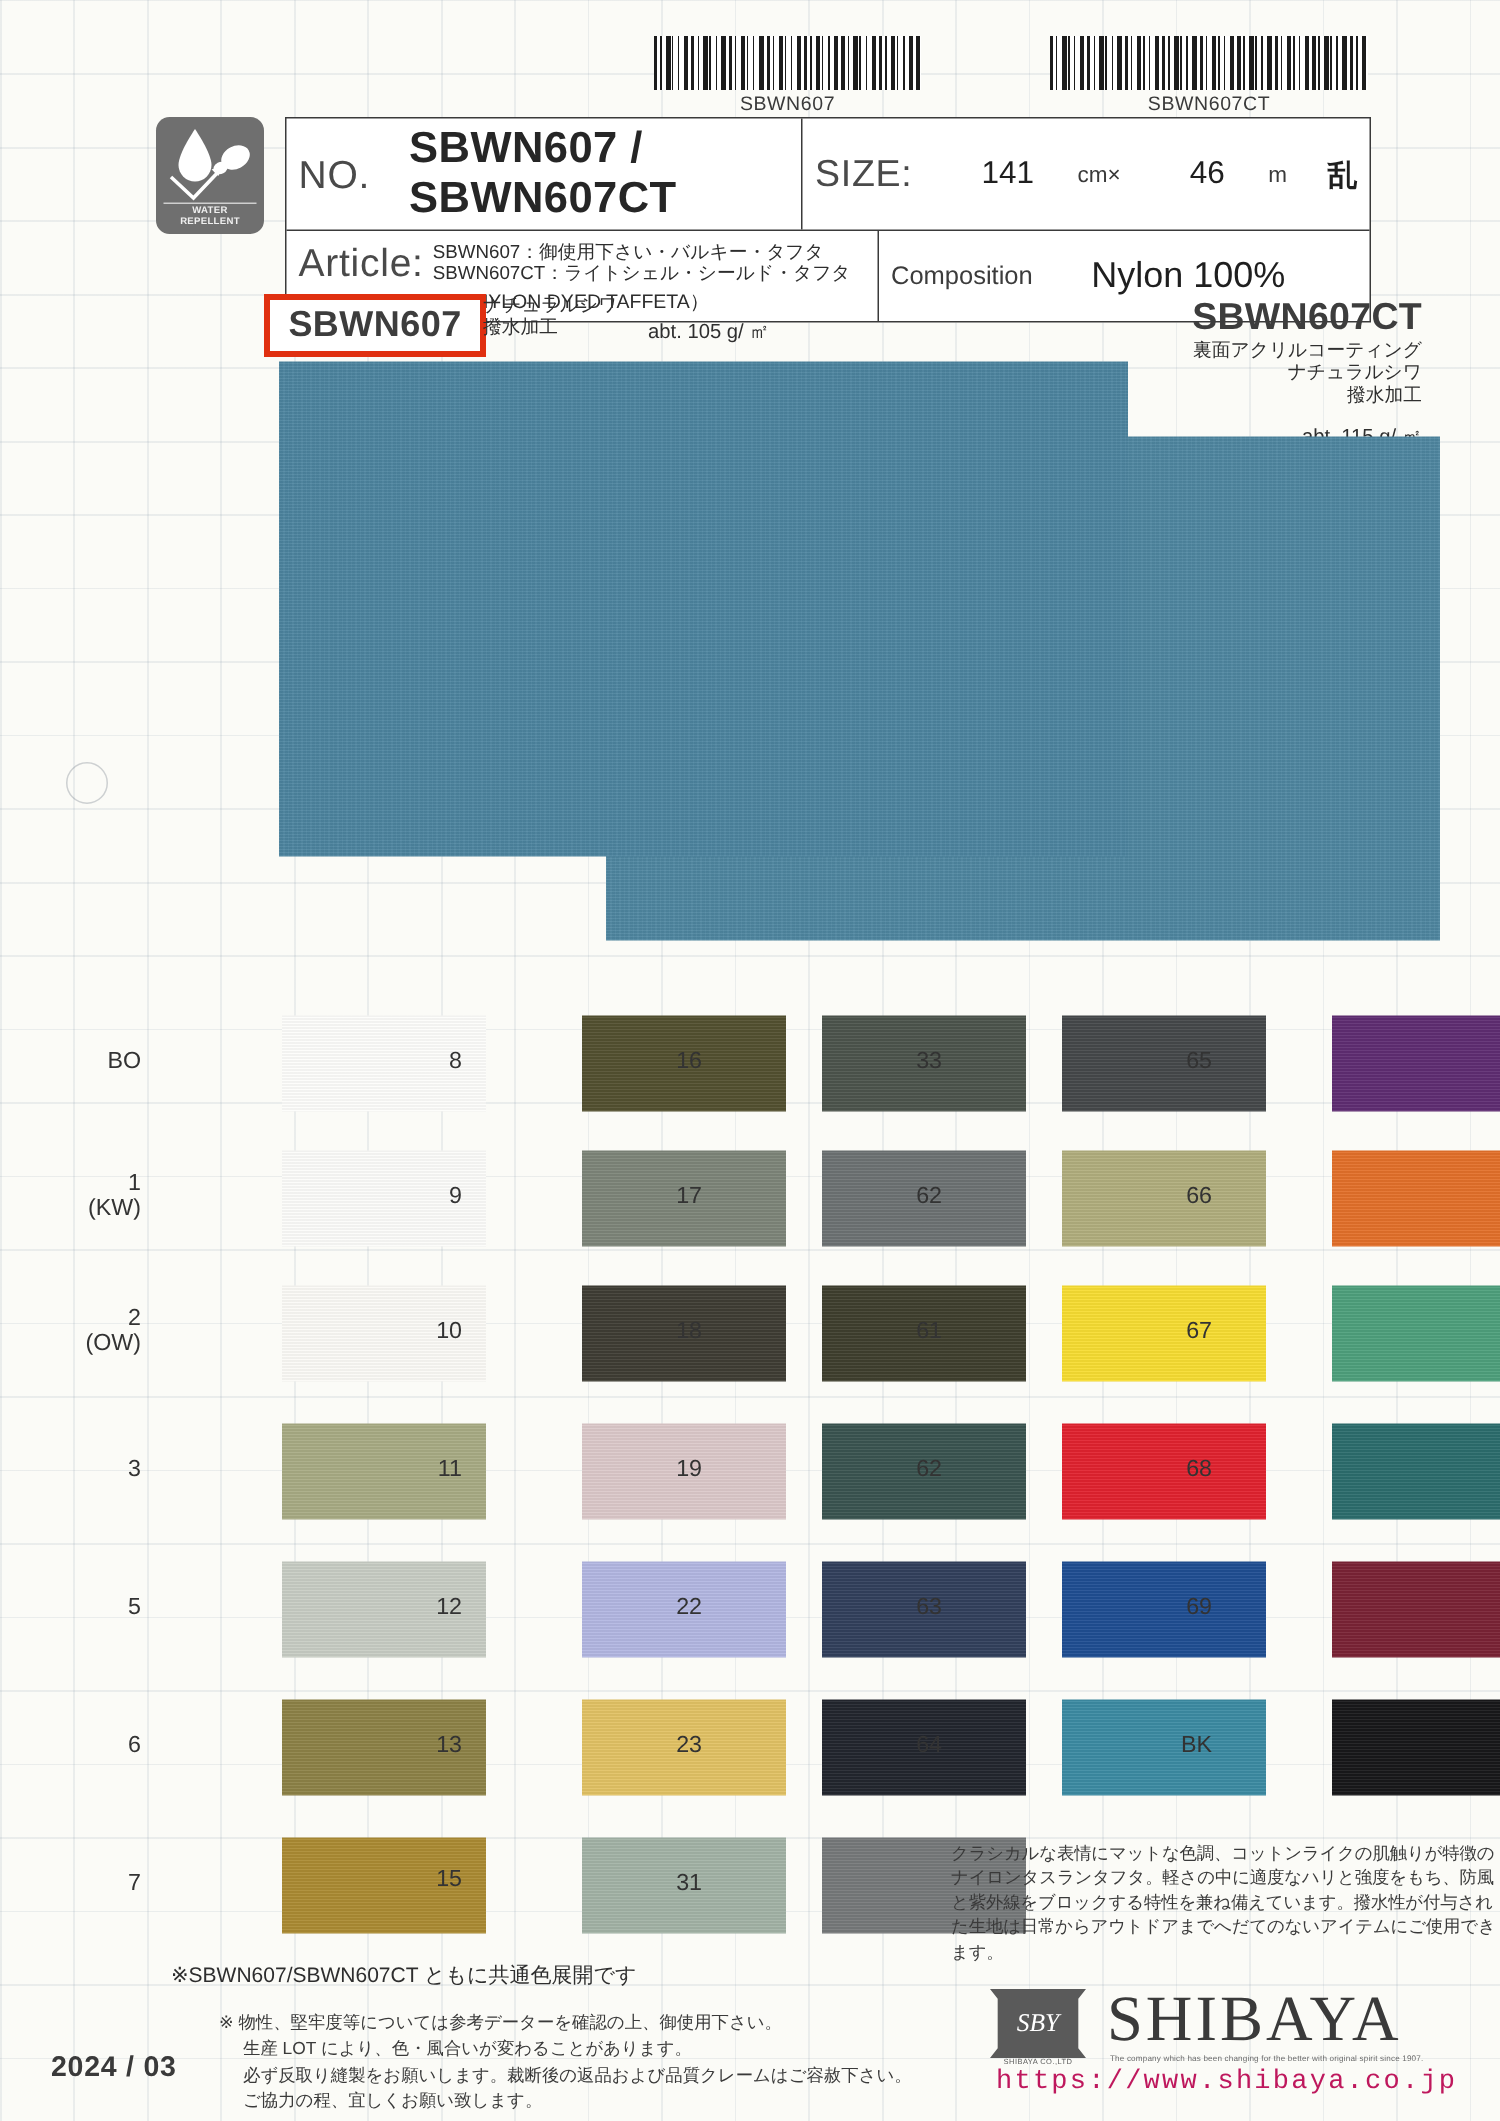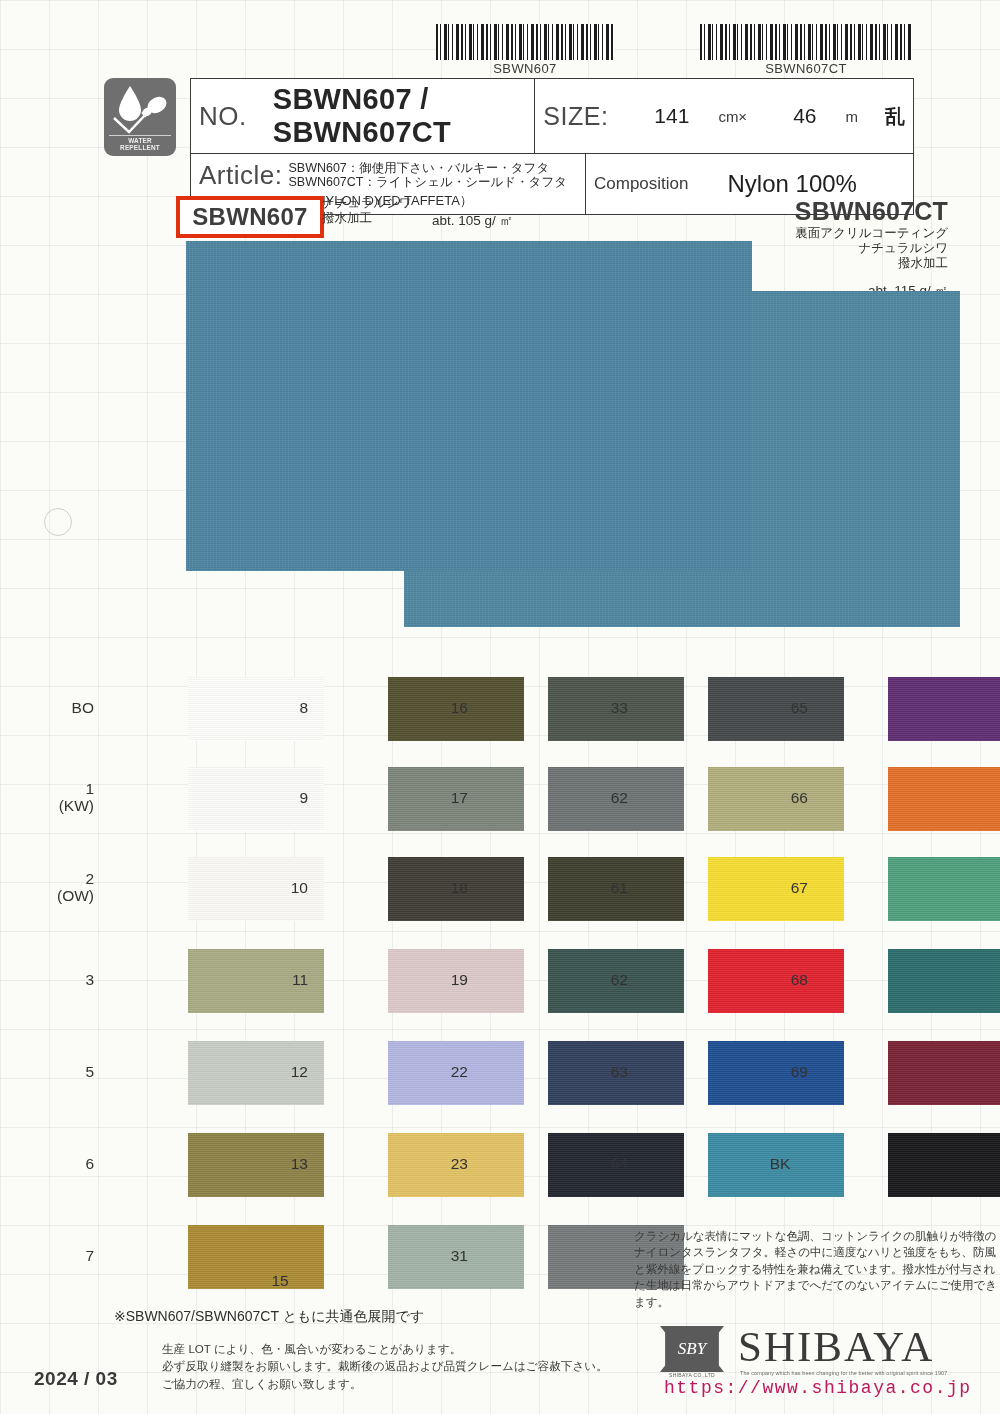--- a/index.html
+++ b/index.html
@@ -306,21 +306,21 @@
     </div>
     <div class="sw-cell">
       <div class="sw-num" style="left: 192px; width: 56px; top: 495px;">
         <div>13</div>
       </div>
       <div class="sw-chip pink-edge" style="left: 328px; top: 466px; background: rgb(226, 194, 100);">
         <div class="tex"></div>
       </div>
     </div>
     <div class="sw-cell">
-      <div class="sw-num" style="left: 192px; width: 56px; top: 612px; text-align: center;">
+      <div class="sw-num" style="left: 192px; width: 56px; top: 584px;">
         <div>15</div>
       </div>
       <div class="sw-chip pink-edge" style="left: 328px; top: 558px; background: rgb(163, 179, 166);">
         <div class="tex"></div>
       </div>
     </div>
     <div class="sw-cell">
       <div class="sw-num" style="left: 352px; width: 56px; top: 39px;">
         <div>16</div>
       </div>
@@ -458,33 +458,34 @@
     </div>
     <div class="sw-cell">
       <div class="sw-num" style="left: 692px; width: 56px; top: 403px;">
         <div>69</div>
       </div>
       <div class="sw-chip pink-edge" style="left: 828px; top: 374px; background: rgb(122, 35, 53);">
         <div class="tex"></div>
       </div>
     </div>
     <div class="sw-cell">
-      <div class="sw-num" style="left: 692px; width: 56px; top: 495px; text-align: center;">
+      <div class="sw-num" style="left: 692px; width: 56px; top: 495px;">
         <div>BK</div>
       </div>
       <div class="sw-chip pink-edge" style="left: 828px; top: 466px; background: rgb(24, 24, 26);">
         <div class="tex"></div>
       </div>
     </div>
   </div>
 
 <div id="desc">クラシカルな表情にマットな色調、コットンライクの肌触りが特徴のナイロンタスランタフタ。軽さの中に適度なハリと強度をもち、防風と紫外線をブロックする特性を兼ね備えています。撥水性が付与された生地は日常からアウトドアまでへだてのないアイテムにご使用できます。</div>
 
 <div id="common-note">※SBWN607/SBWN607CT ともに共通色展開です</div>
 <div id="disclaimer">
+  <div>※ 物性、堅牢度等については参考データーを確認の上、御使用下さい。</div>
   <div style="padding-left:16px;">生産 LOT により、色・風合いが変わることがあります。</div>
   <div style="padding-left:16px;">必ず反取り縫製をお願いします。裁断後の返品および品質クレームはご容赦下さい。</div>
   <div style="padding-left:16px;">ご協力の程、宜しくお願い致します。</div>
 </div>
 <div id="date">2024 / 03</div>
 
 <div id="logo-area">
   <div class="logo-mark">
     <span>SBY</span>
   </div>

